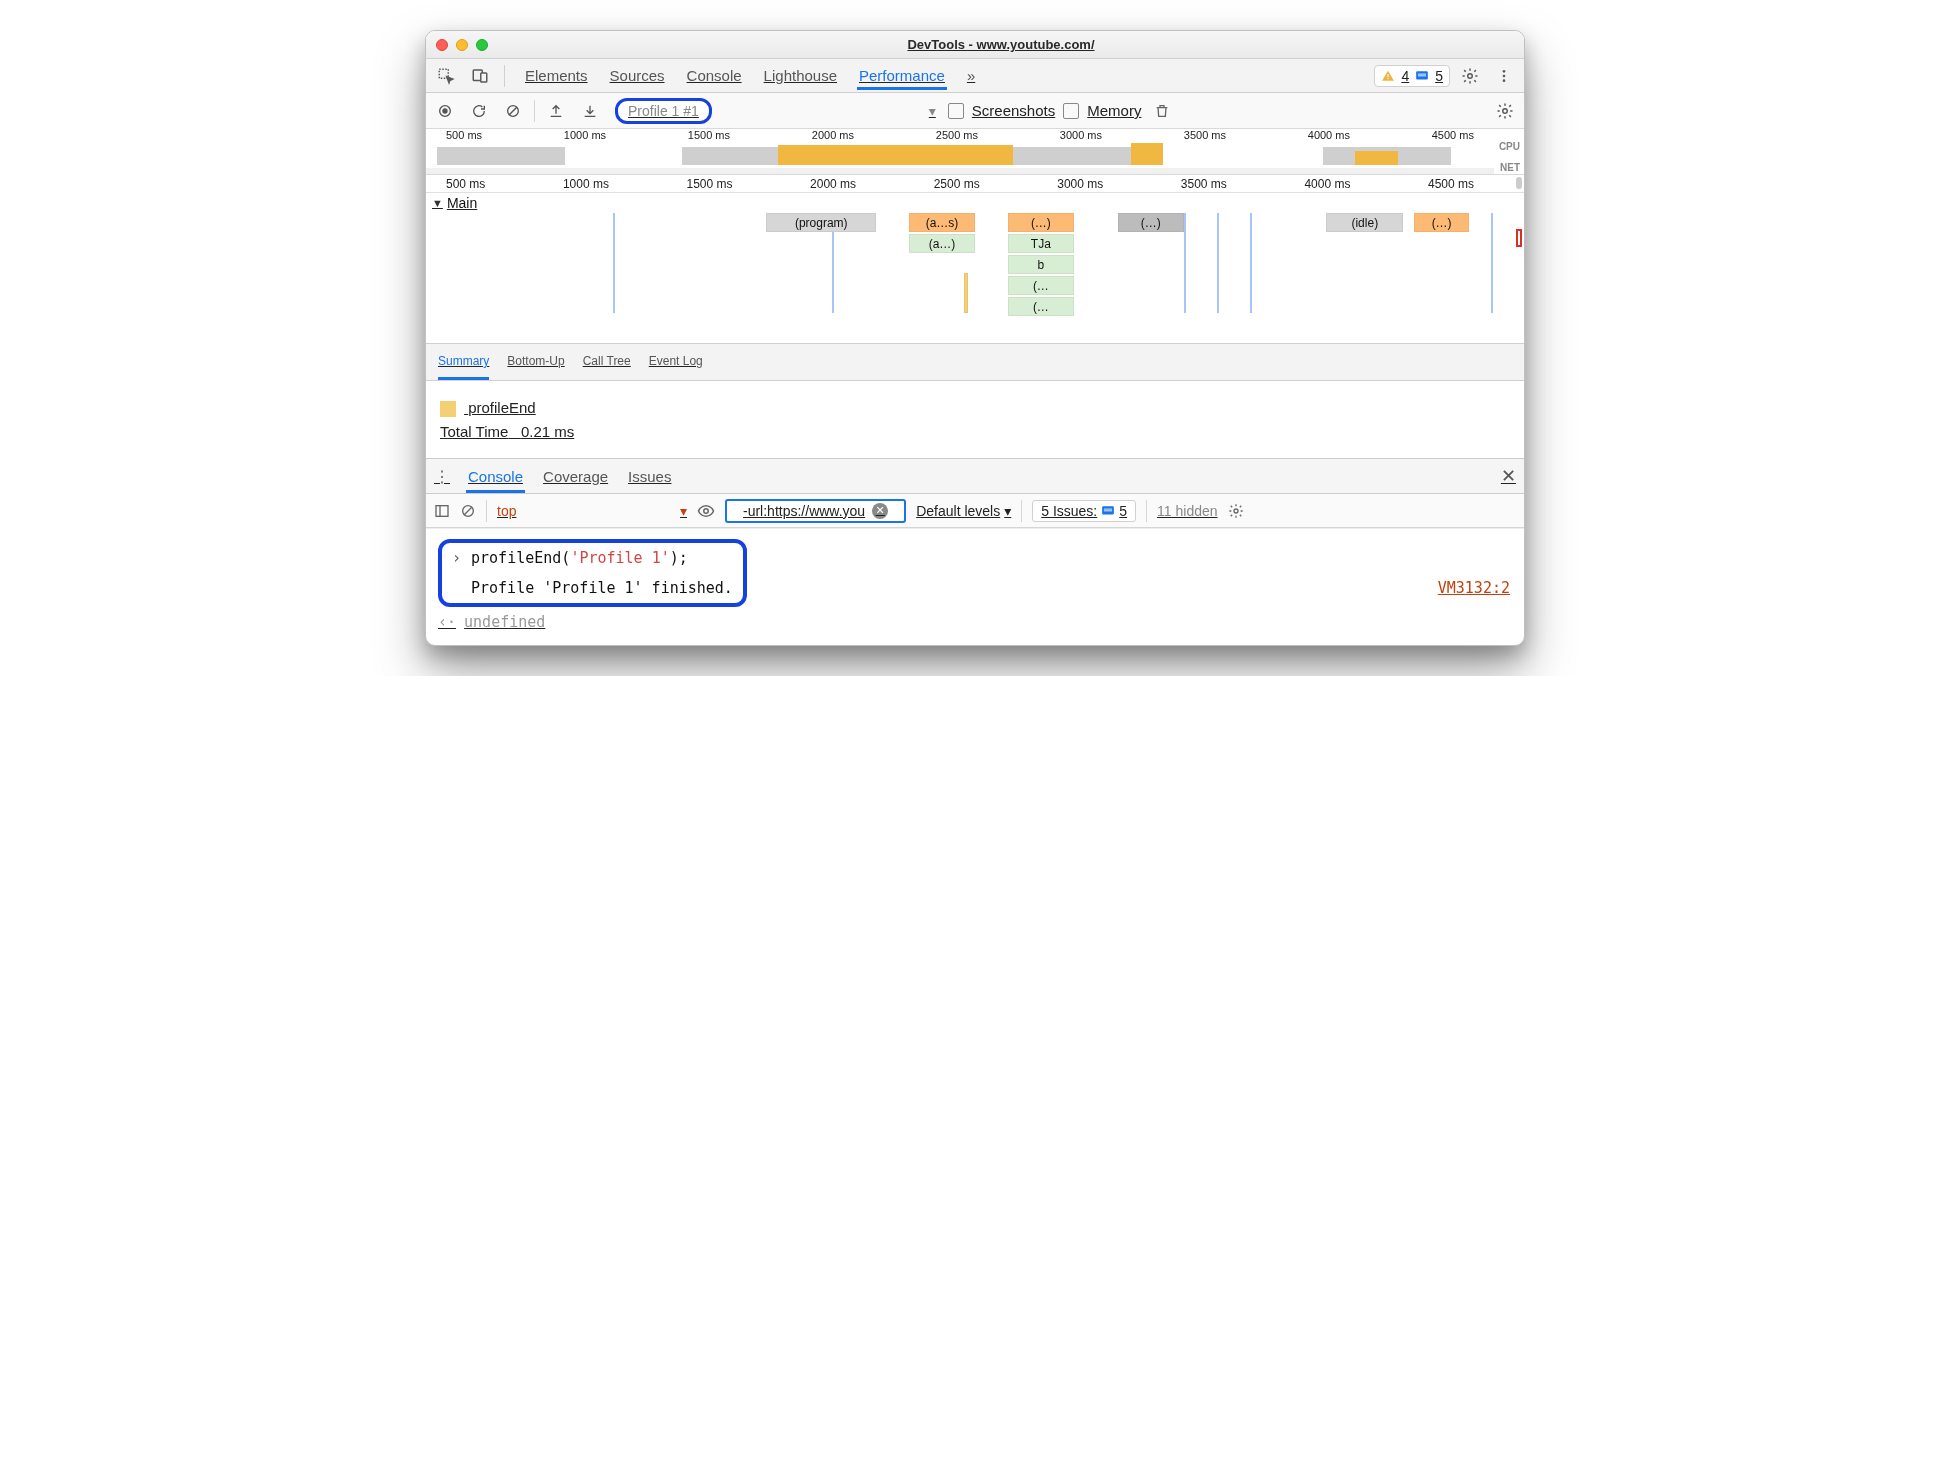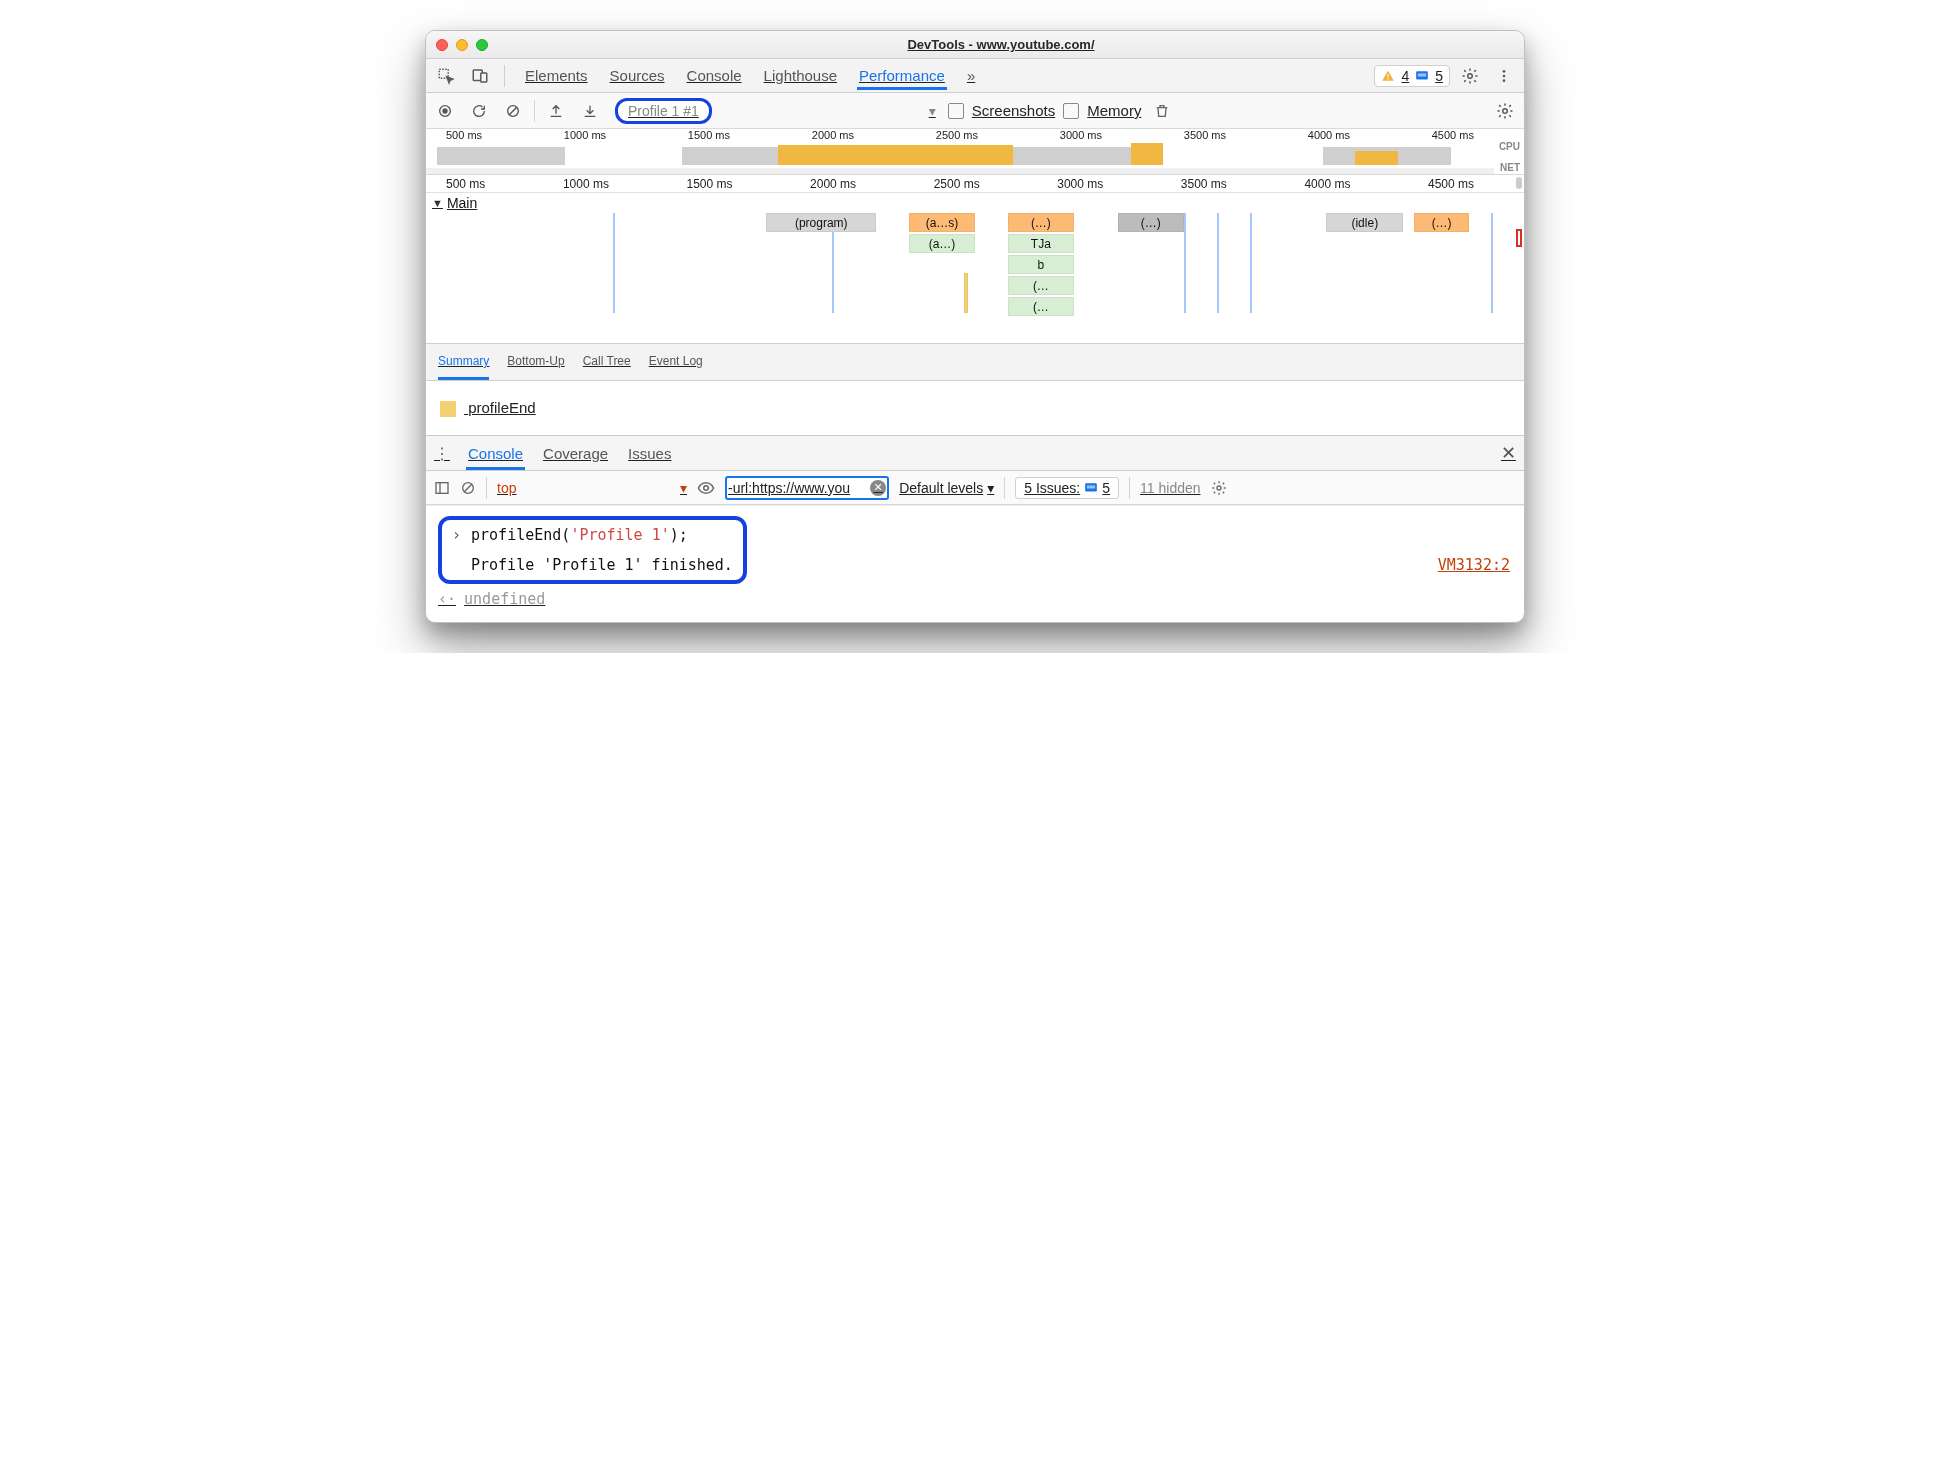--- a/index.html
+++ b/index.html
@@ -63,21 +63,21 @@
 .detail-line { font-size: 15px; color: #222; margin: 6px 0; }
 .tbt { background: #f1f1f1; padding: 10px 14px; border-top: 1px solid #e0e0e0; font-size: 15px; color: #222; }
 .tbt a { text-decoration: underline; color: #111; margin-left: 10px; }
 .drawer-tabs { display: flex; align-items: center; height: 36px; background: #f5f5f5; border-top: 1px solid #ccc; border-bottom: 1px solid #ccc; padding: 0 8px; gap: 16px; }
 .kebab { font-size: 16px; color: #666; }
 .drawer-tab { font-size: 15px; color: #555; padding: 8px 2px; }
 .drawer-tab.active { color: #1a73e8; border-bottom: 3px solid #1a73e8; padding-bottom: 5px; }
 .drawer-close { margin-left: auto; font-size: 18px; color: #555; }
 .console-toolbar { display: flex; align-items: center; height: 34px; padding: 0 8px; gap: 10px; border-bottom: 1px solid #d5d5d5; background: #fafafa; font-size: 14px; }
 .ctx-sel { display: flex; align-items: center; gap: 4px; flex: 0 0 190px; color: #c2410c; }
-.filter-box { display: flex; align-items: center; border: 2px solid #1a73e8; border-radius: 3px; padding: 2px 1px; background: #fff; color: #222; font-size: 14px; gap: 20px; }
+.filter-box { display: flex; align-items: center; border: 2px solid #1a73e8; border-radius: 3px; padding: 2px 16px; background: #fff; color: #222; font-size: 14px; gap: 7px; }
 .filter-clear { width: 16px; height: 16px; border-radius: 50%; background: #888; color: #fff; font-size: 11px; display: flex; align-items: center; justify-content: center; }
 .levels, .issues-btn { display: flex; align-items: center; gap: 4px; color: #222; }
 .issues-btn { border: 1px solid #d0d0d0; border-radius: 3px; padding: 2px 8px; background: #fff; }
 .hidden-count { color: #888; }
 .console-body { padding: 8px 12px 14px; font-family: Menlo, Consolas, monospace; font-size: 15px; position: relative; }
 .console-hl { border: 4px solid #1541e0; border-radius: 12px; padding: 6px 10px; display: inline-block; }
 .con-line { display: flex; gap: 10px; align-items: baseline; }
 .con-prompt { color: #555; }
 .con-text { color: #111; }
 .con-str { color: #d24545; }
@@ -286,20 +286,24 @@
     <div class="dtab active">Summary</div>
     <div class="dtab">Bottom-Up</div>
     <div class="dtab">Call Tree</div>
     <div class="dtab">Event Log</div>
   </div>
   <div class="detail-body">
     <div class="detail-line">
       <span class="colsw"></span>
       <span>profileEnd</span>
     </div>
+    <div class="detail-line">
+      <span>Total Time</span>&nbsp;&nbsp;
+      <span>0.21 ms</span>
+    </div>
   </div>
 
   <div class="drawer-tabs">
     <span class="kebab">⋮</span>
     <div class="drawer-tab active">Console</div>
     <div class="drawer-tab">Coverage</div>
     <div class="drawer-tab">Issues</div>
     <span class="drawer-close">✕</span>
   </div>
 

